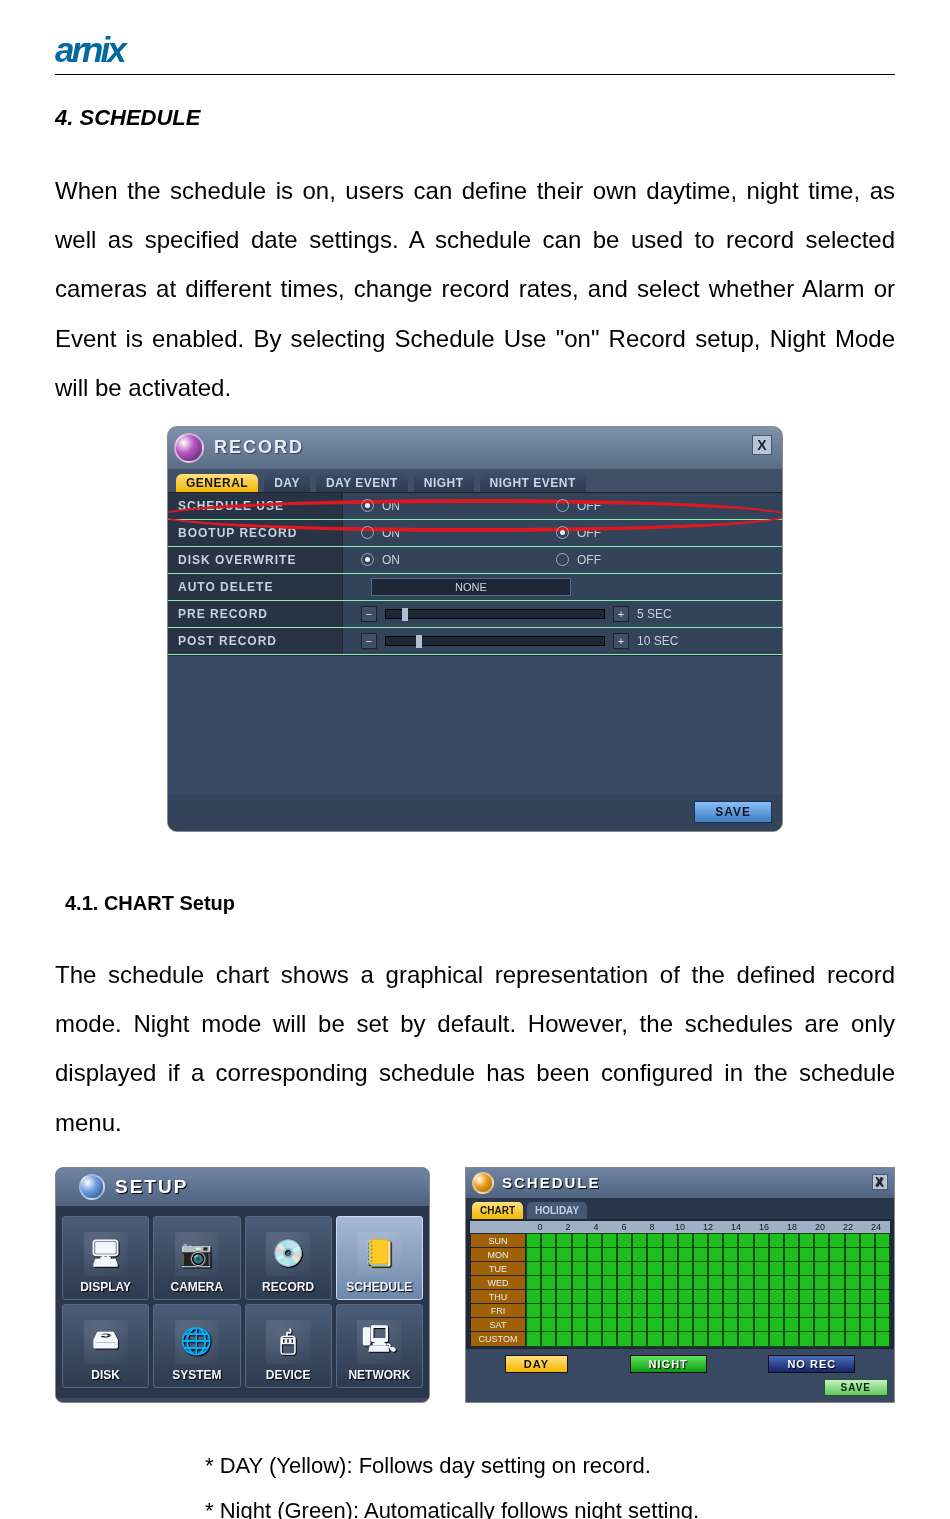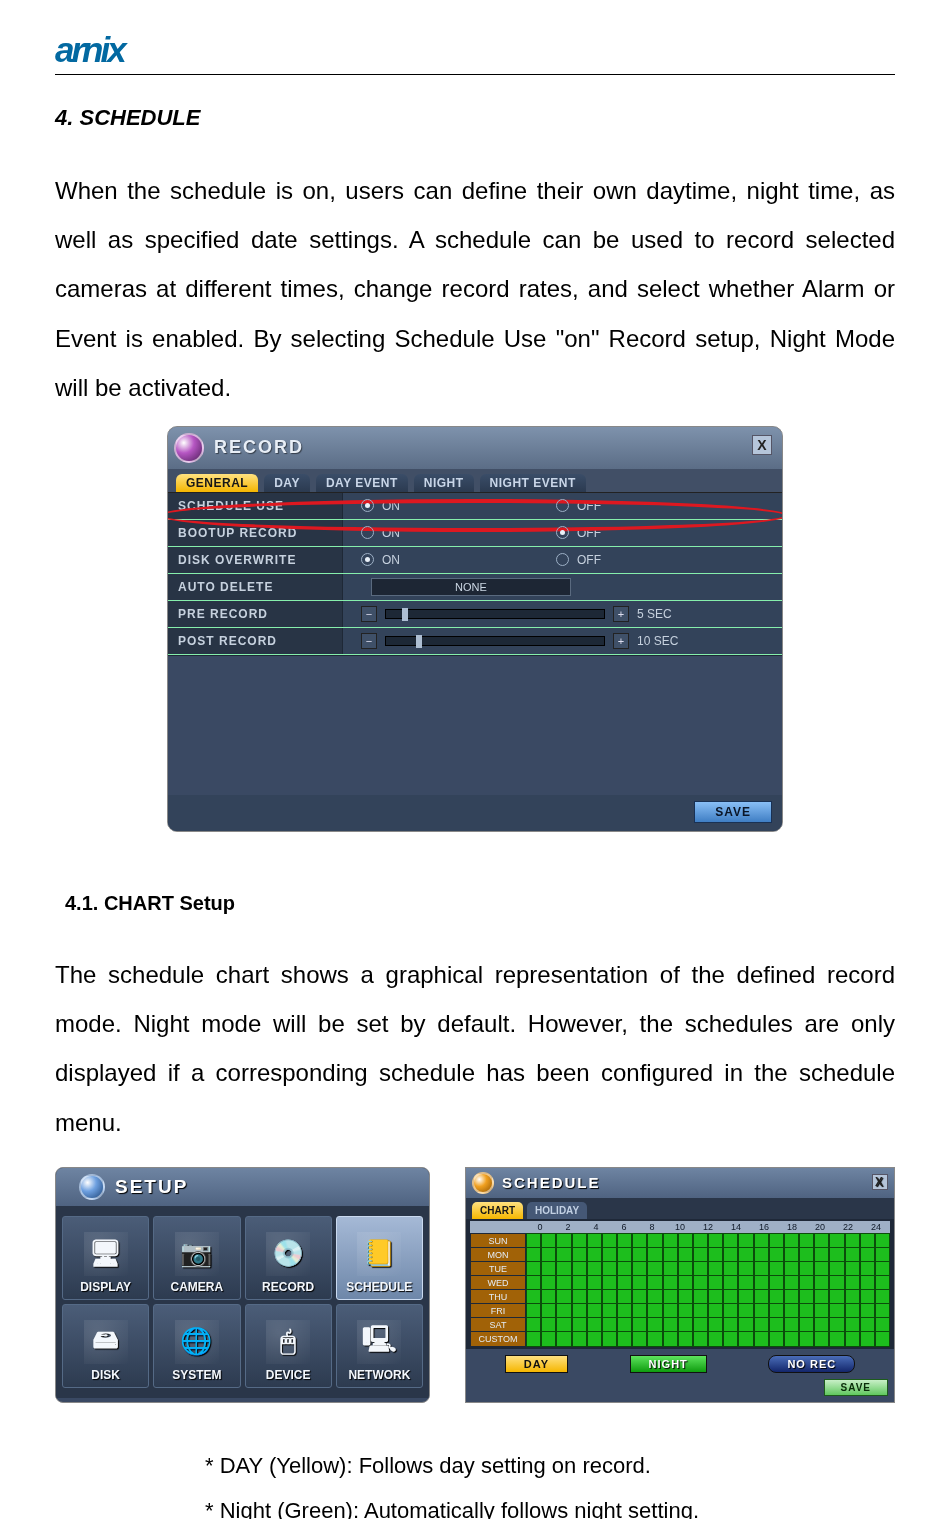--- a/index.html
+++ b/index.html
@@ -354,21 +354,21 @@
   }
   .lg {
     font-size:11px;font-weight:bold;
     padding:2px 18px;
     border:1px solid #111;
     color:#111;
     letter-spacing:1px;
   }
   .lg.day { background: linear-gradient(#ffe180,#f5b600); }
   .lg.night { background: linear-gradient(#5de45d,#0f9c0f); color:#fff; text-shadow:1px 1px 1px #000;}
-  .lg.norec { background: linear-gradient(#4a6db8,#13266b); color:#fff; text-shadow:1px 1px 1px #000;border-radius:8px;}
+  .lg.norec { background: linear-gradient(#4a6db8,#13266b); color:#fff; text-shadow:1px 1px 1px #000;}
   .sched-save-row {
     text-align:right;padding:0 6px 6px 6px;
   }
   .sched-save {
     background: linear-gradient(#c8efc7,#60c85e);
     border:1px solid #1c5b1b;font-size:10px;font-weight:bold;
     padding:2px 16px;color:#0a2c09;letter-spacing:1px;
   }
 
   .two-col {

